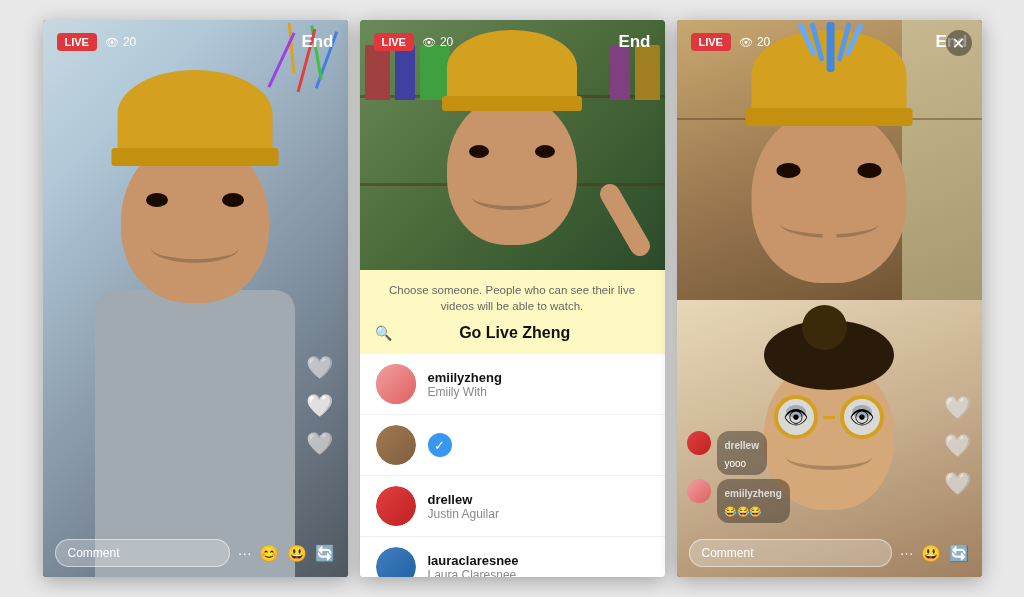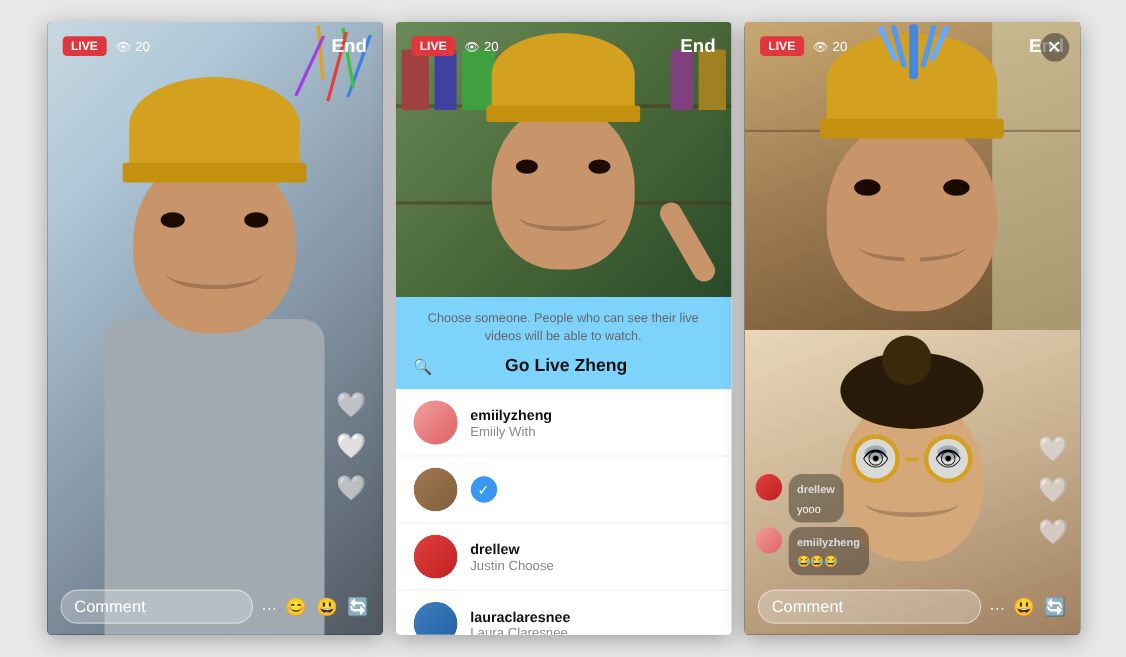--- a/index.html
+++ b/index.html
@@ -85,21 +85,21 @@
       gap: 8px;
       z-index: 10;
     }
     .comment-input {
       flex: 1;
       background: rgba(255,255,255,0.25);
       border: 1px solid rgba(255,255,255,0.5);
       border-radius: 20px;
       padding: 6px 12px;
       color: white;
-      font-size: 15px;
+      font-size: 12px;
     }
     .bottom-icon {
       color: white;
       font-size: 16px;
     }
     .dots-btn {
       color: white;
       font-size: 14px;
     }
 
@@ -128,21 +128,21 @@
     .screen2-top {
       width: 100%;
       height: 250px;
       position: relative;
       overflow: hidden;
       background: linear-gradient(180deg, #5a7a5a 0%, #3a5a3a 50%, #2a4a2a 100%);
     }
 
     
     .screen2-middle {
-      background: #7dd3fc;
+      background: #fef9c3;
       padding: 12px 16px 8px;
     }
     .choose-text {
       text-align: center;
       font-size: 11.5px;
       color: #666;
       line-height: 1.4;
       margin-bottom: 10px;
     }
     .search-row {
@@ -407,21 +407,21 @@
         </div>
         <div class="check-circle">✓</div>
       </div>
 
       <div class="user-item">
         <div class="user-avatar">
           <div style="width:100%;height:100%;border-radius:50%;background:linear-gradient(135deg,#e04040,#c02020);"></div>
         </div>
         <div class="user-info">
           <span class="username">drellew</span>
-          <span class="user-realname">Justin Choose</span>
+          <span class="user-realname">Justin Aguilar</span>
         </div>
       </div>
 
       <div class="user-item">
         <div class="user-avatar">
           <div style="width:100%;height:100%;border-radius:50%;background:linear-gradient(135deg,#4080c0,#2060a0);"></div>
         </div>
         <div class="user-info">
           <span class="username">lauraclaresnee</span>
           <span class="user-realname">Laura Claresnee</span>

